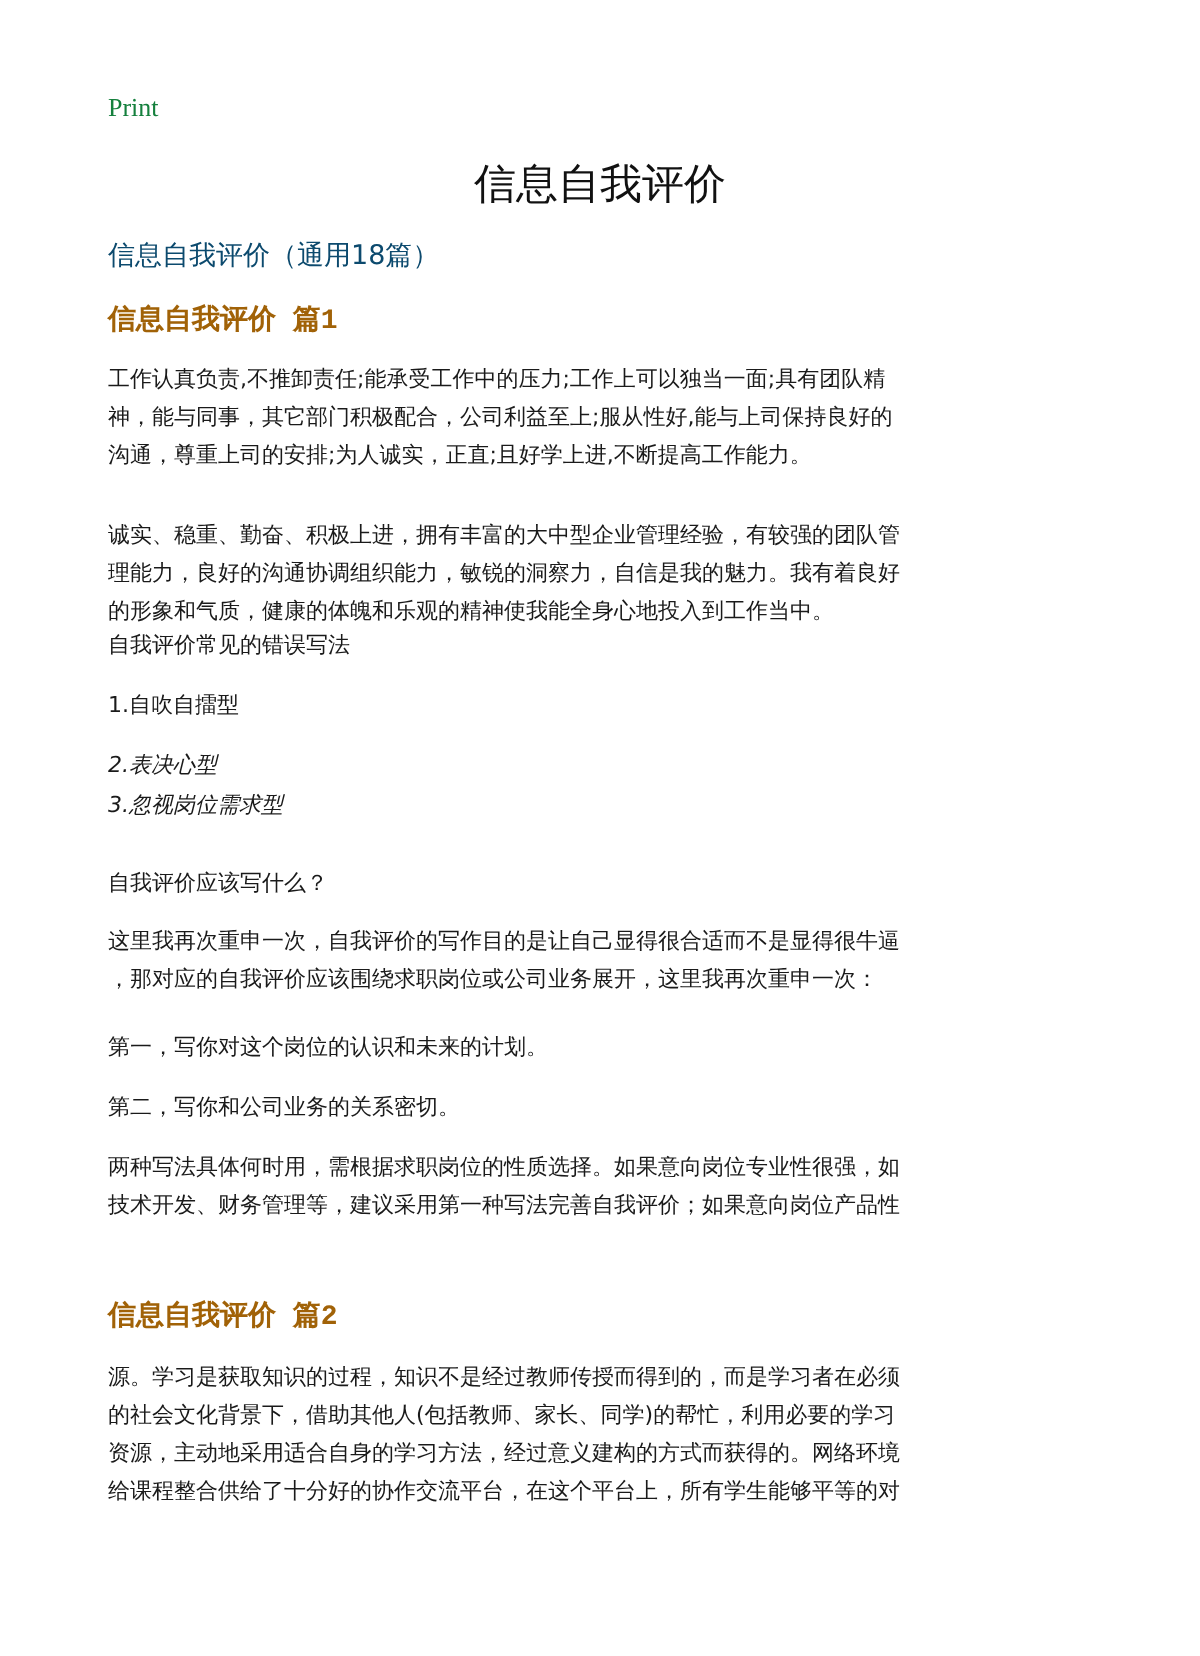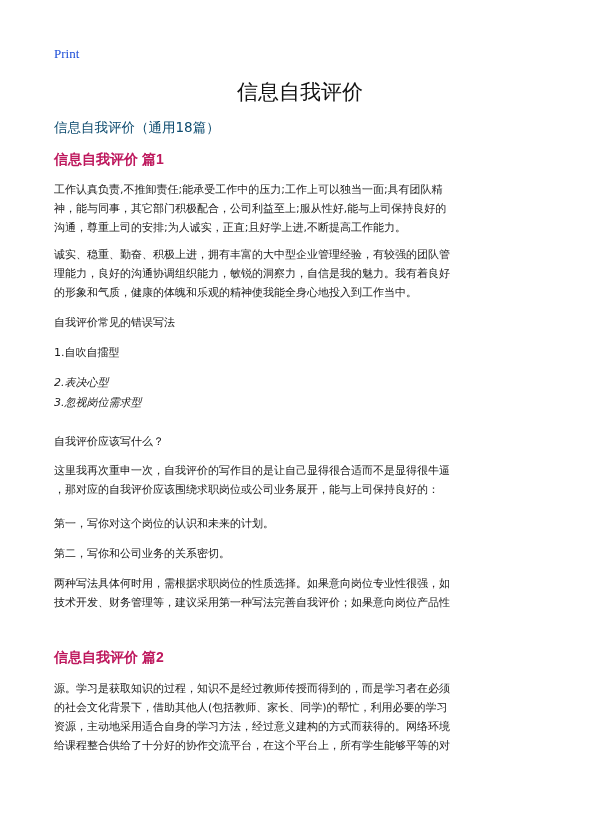--- a/index.html
+++ b/index.html
@@ -1,55 +1,55 @@
 <!DOCTYPE html>
 <html><head>
 <meta charset="utf-8">
 <style>
   html, body { margin: 0; padding: 0; background: #ffffff; }
   body { width: 600px; height: 828px; overflow: hidden; position: relative; color: #111; }
   .page { position: absolute; left: 0; top: 0; width: 600px; height: 828px; }
-  .print { position: absolute; left: 54px; top: 46px; font-family: "Liberation Serif", serif; font-size: 13px; color: #1d4ed8; }
+  .print { position: absolute; left: 54px; top: 46px; font-family: "Liberation Serif", serif; font-size: 13px; color: #15803d; }
   .title { position: absolute; left: 0; width: 600px; top: 78px; text-align: center; font-family: "DejaVu Sans", sans-serif; font-size: 21px; color: #111; }
   .subtitle { position: absolute; left: 54px; top: 119px; font-family: "DejaVu Sans", sans-serif; font-size: 13.5px; color: #0c4a6e; }
-  .heading { position: absolute; left: 54px; font-family: Liberation Sans, sans-serif; font-size: 14px; font-weight: bold; color: #be185d; }
+  .heading { position: absolute; left: 54px; font-family: Liberation Mono, monospace; font-size: 14px; font-weight: bold; color: #a16207; }
   .para { position: absolute; left: 54px; width: 500px; font-family: "DejaVu Sans", sans-serif; font-size: 11px; line-height: 19px; color: #1a1a1a; }
   .line { display: block; white-space: nowrap; }
 </style>
 </head>
 <body>
 
 <div class="page">
   <div class="print">Print</div>
   <div class="title">信息自我评价</div>
   <div class="subtitle">信息自我评价（通用18篇）</div>
 
   <div class="heading" style="top:151px;">信息自我评价 篇1</div>
 
   <div class="para" style="top:180px;">
     <span class="line">工作认真负责,不推卸责任;能承受工作中的压力;工作上可以独当一面;具有团队精</span>
     <span class="line">神，能与同事，其它部门积极配合，公司利益至上;服从性好,能与上司保持良好的</span>
     <span class="line">沟通，尊重上司的安排;为人诚实，正直;且好学上进,不断提高工作能力。</span>
   </div>
 
-  <div class="para" style="top:245px;">
+  <div class="para" style="top:258px;">
     <span class="line">诚实、稳重、勤奋、积极上进，拥有丰富的大中型企业管理经验，有较强的团队管</span>
     <span class="line">理能力，良好的沟通协调组织能力，敏锐的洞察力，自信是我的魅力。我有着良好</span>
     <span class="line">的形象和气质，健康的体魄和乐观的精神使我能全身心地投入到工作当中。</span>
   </div>
 
   <div class="para" style="top:313px;">自我评价常见的错误写法</div>
   <div class="para" style="top:343px;">1.自吹自擂型</div>
   <div class="para" style="top:373px;font-style:italic;">2.表决心型</div>
   <div class="para" style="top:393px;font-style:italic;">3.忽视岗位需求型</div>
   <div class="para" style="top:432px;">自我评价应该写什么？</div>
 
   <div class="para" style="top:461px;">
     <span class="line">这里我再次重申一次，自我评价的写作目的是让自己显得很合适而不是显得很牛逼</span>
-    <span class="line">，那对应的自我评价应该围绕求职岗位或公司业务展开，能与上司保持良好的：</span>
+    <span class="line">，那对应的自我评价应该围绕求职岗位或公司业务展开，这里我再次重申一次：</span>
   </div>
 
   <div class="para" style="top:514px;">第一，写你对这个岗位的认识和未来的计划。</div>
   <div class="para" style="top:544px;">第二，写你和公司业务的关系密切。</div>
 
   <div class="para" style="top:574px;">
     <span class="line">两种写法具体何时用，需根据求职岗位的性质选择。如果意向岗位专业性很强，如</span>
     <span class="line">技术开发、财务管理等，建议采用第一种写法完善自我评价；如果意向岗位产品性</span>
   </div>
 

